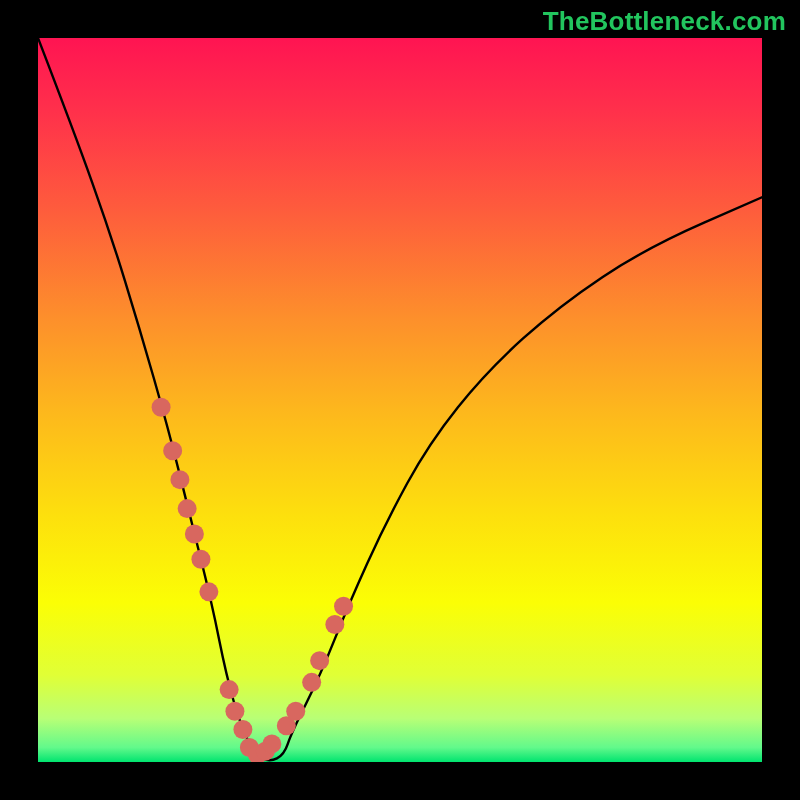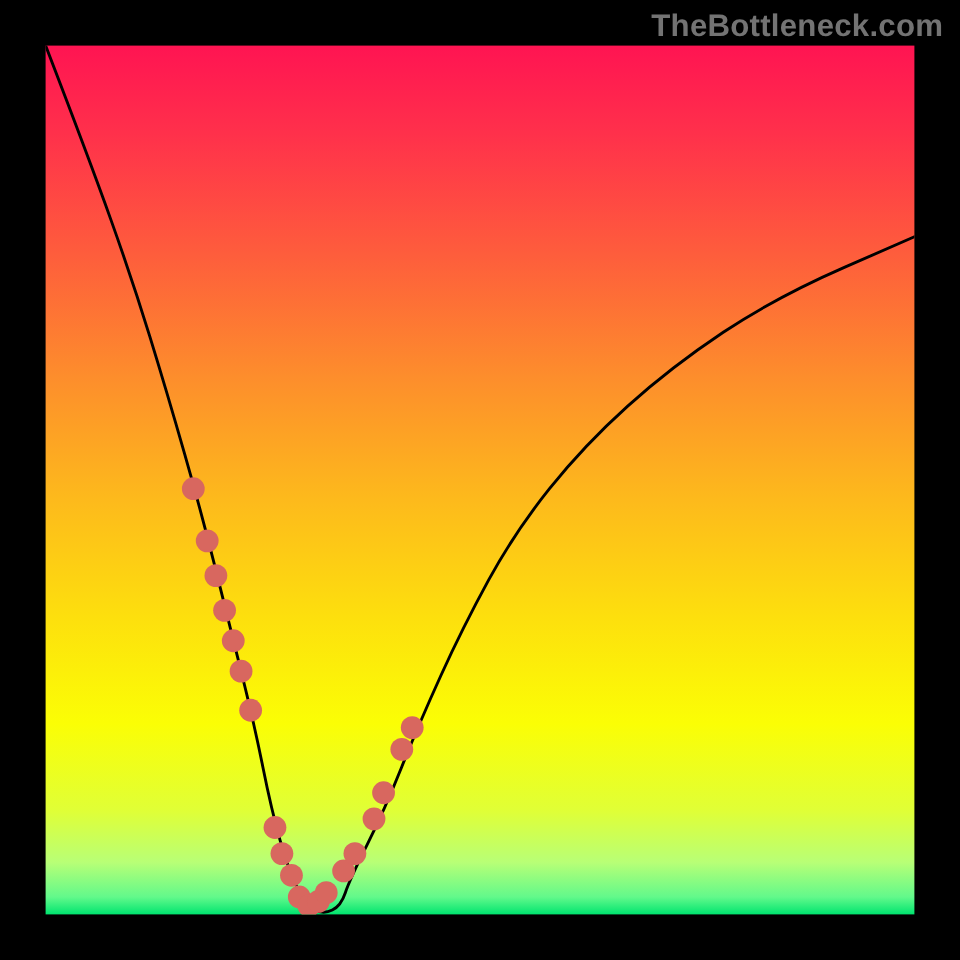--- a/index.html
+++ b/index.html
@@ -14,21 +14,21 @@
   .frame {
     position: relative;
     width: 800px;
     height: 800px;
     background: #000;
   }
   .watermark {
     position: absolute;
     top: 6px;
     right: 14px;
-    color: #737373;
+    color: #22c55e;
     font-size: 26px;
     font-weight: 600;
     letter-spacing: 0.2px;
     z-index: 20;
   }
   .plot {
     position: absolute;
     left: 38px;
     top: 38px;
     width: 724px;

